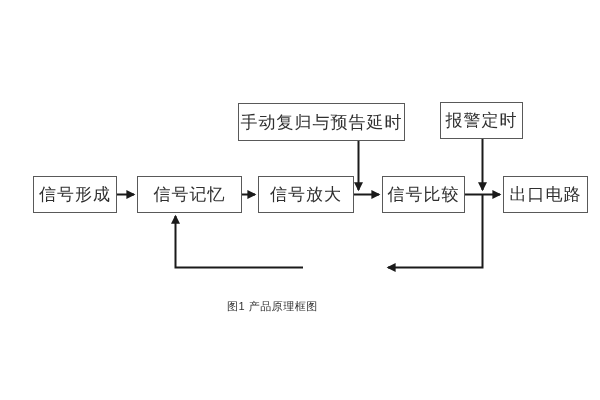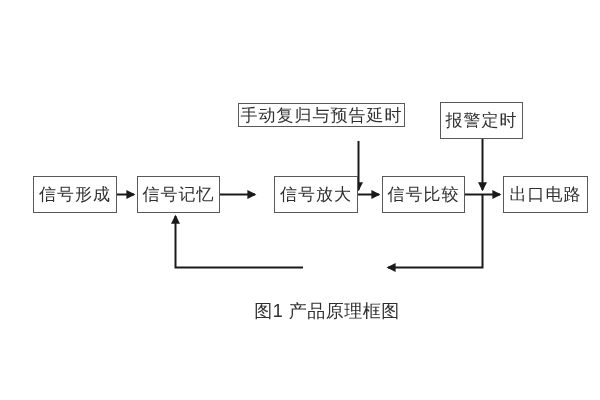--- a/index.html
+++ b/index.html
@@ -36,32 +36,32 @@
     border: 1.5px solid var(--color-border);
     color: var(--color-text);
     font-size: 17px;
     letter-spacing: 1px;
     display: flex;
     align-items: center;
     justify-content: center;
     white-space: nowrap;
   }
   .node-signal-formation { left: 13px;  top: 176px; width: 84px;  height: 37px; margin-left: 20px; }
-  .node-signal-memory    { left: 137px; top: 176px; width: 83px;  height: 37px; }
-  .node-signal-amplify   { left: 258px; top: 176px; width: 84px;  height: 37px; margin-left: 16px; }
+  .node-signal-memory    { left: 137px; top: 176px; width: 105px;  height: 37px; }
+  .node-signal-amplify   { left: 258px; top: 176px; width: 96px;  height: 37px; }
   .node-signal-compare   { left: 382px; top: 176px; width: 83px;  height: 37px; }
   .node-output-circuit   { left: 503px; top: 176px; width: 85px;  height: 37px; }
-  .node-manual-reset     { left: 238px; top: 103px; width: 167px; height: 24px; }
+  .node-manual-reset     { left: 238px; top: 103px; width: 167px; height: 38px; }
   .node-alarm-timing     { left: 440px; top: 102px; width: 83px;  height: 37px; }
   .node-signal-control   { left: 303px; top: 248px; width: 82px;  height: 38px; }
   .caption {
     position: absolute;
     left: 227px; top: 299px; width: 200px;
-    text-align: center;
-    font-size: 18px;
+    text-align: left;
+    font-size: 11px;
     color: var(--color-text);
     letter-spacing: 0.5px;
     white-space: nowrap;
   }
 </style>
 </head>
 <body>
 
 <div class="canvas">
 

